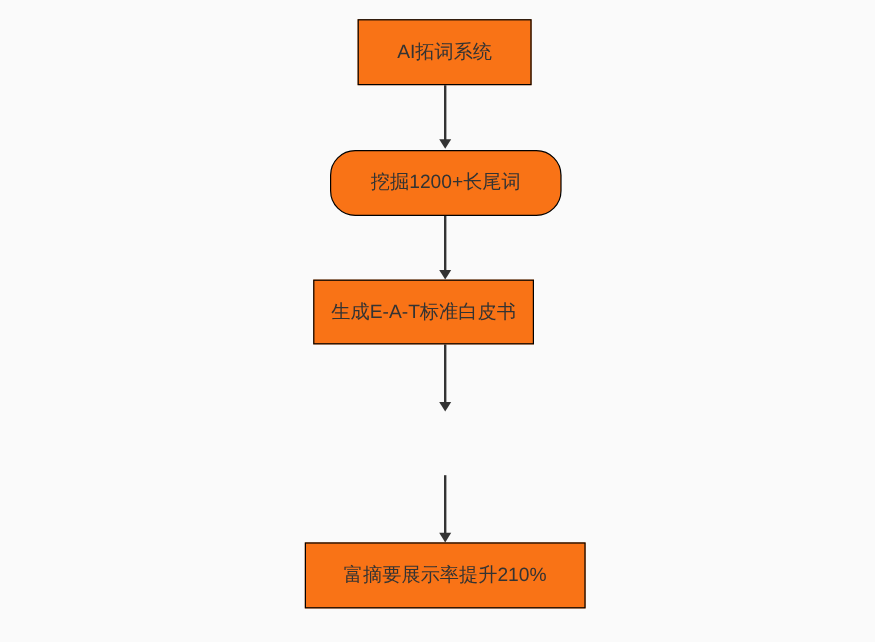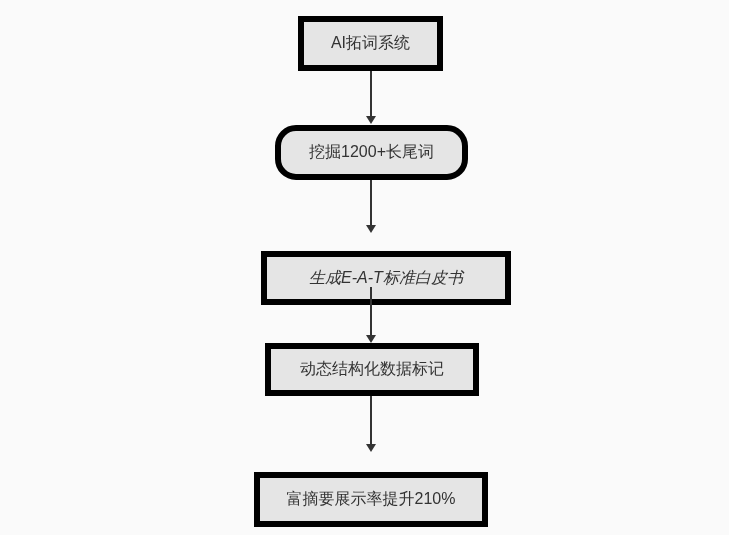--- a/index.html
+++ b/index.html
@@ -14,35 +14,35 @@
     overflow: hidden;
   }
   .canvas {
     position: relative;
     width: 729px;
     height: 535px;
   }
   .node {
     position: absolute;
     box-sizing: border-box;
-    background: #e5e5e5;
-    border: 6px solid #000000;
+    background: #f97316;
+    border: 1px solid #000000;
     color: #333333;
     font-size: 16px;
     display: flex;
     align-items: center;
     justify-content: center;
     text-align: center;
     white-space: nowrap;
   }
   .node-1 { left: 298px; top: 16px;  width: 145px; height: 55px; }
   .node-2 { left: 275px; top: 125px; width: 193px; height: 55px; border-radius: 21px; }
-  .node-3 { left: 261px; top: 251px; width: 250px; height: 54px; font-style: italic; }
+  .node-3 { left: 261px; top: 233px; width: 184px; height: 54px; }
   .node-4 { left: 265px; top: 343px; width: 214px; height: 53px; }
-  .node-5 { left: 254px; top: 452px; width: 234px; height: 55px; margin-top: 20px; }
+  .node-5 { left: 254px; top: 452px; width: 234px; height: 55px; }
 
   .arrow {
     position: absolute;
     left: 365px;       
     width: 12px;
   }
   .arrow-1 { top: 71px;  height: 53px; }
   .arrow-2 { top: 180px; height: 53px; }
   .arrow-3 { top: 287px; height: 56px; }
   .arrow-4 { top: 396px; height: 56px; }
@@ -91,23 +91,20 @@
 
   <div class="node node-3">
     <span>生成E-A-T标准白皮书</span>
   </div>
 
   <div class="arrow arrow-3">
     <div class="line"></div>
     <div class="head"></div>
   </div>
 
-  <div class="node node-4">
-    <span>动态结构化数据标记</span>
-  </div>
 
   <div class="arrow arrow-4">
     <div class="line"></div>
     <div class="head"></div>
   </div>
 
   <div class="node node-5">
     <span>富摘要展示率提升210%</span>
   </div>
 

